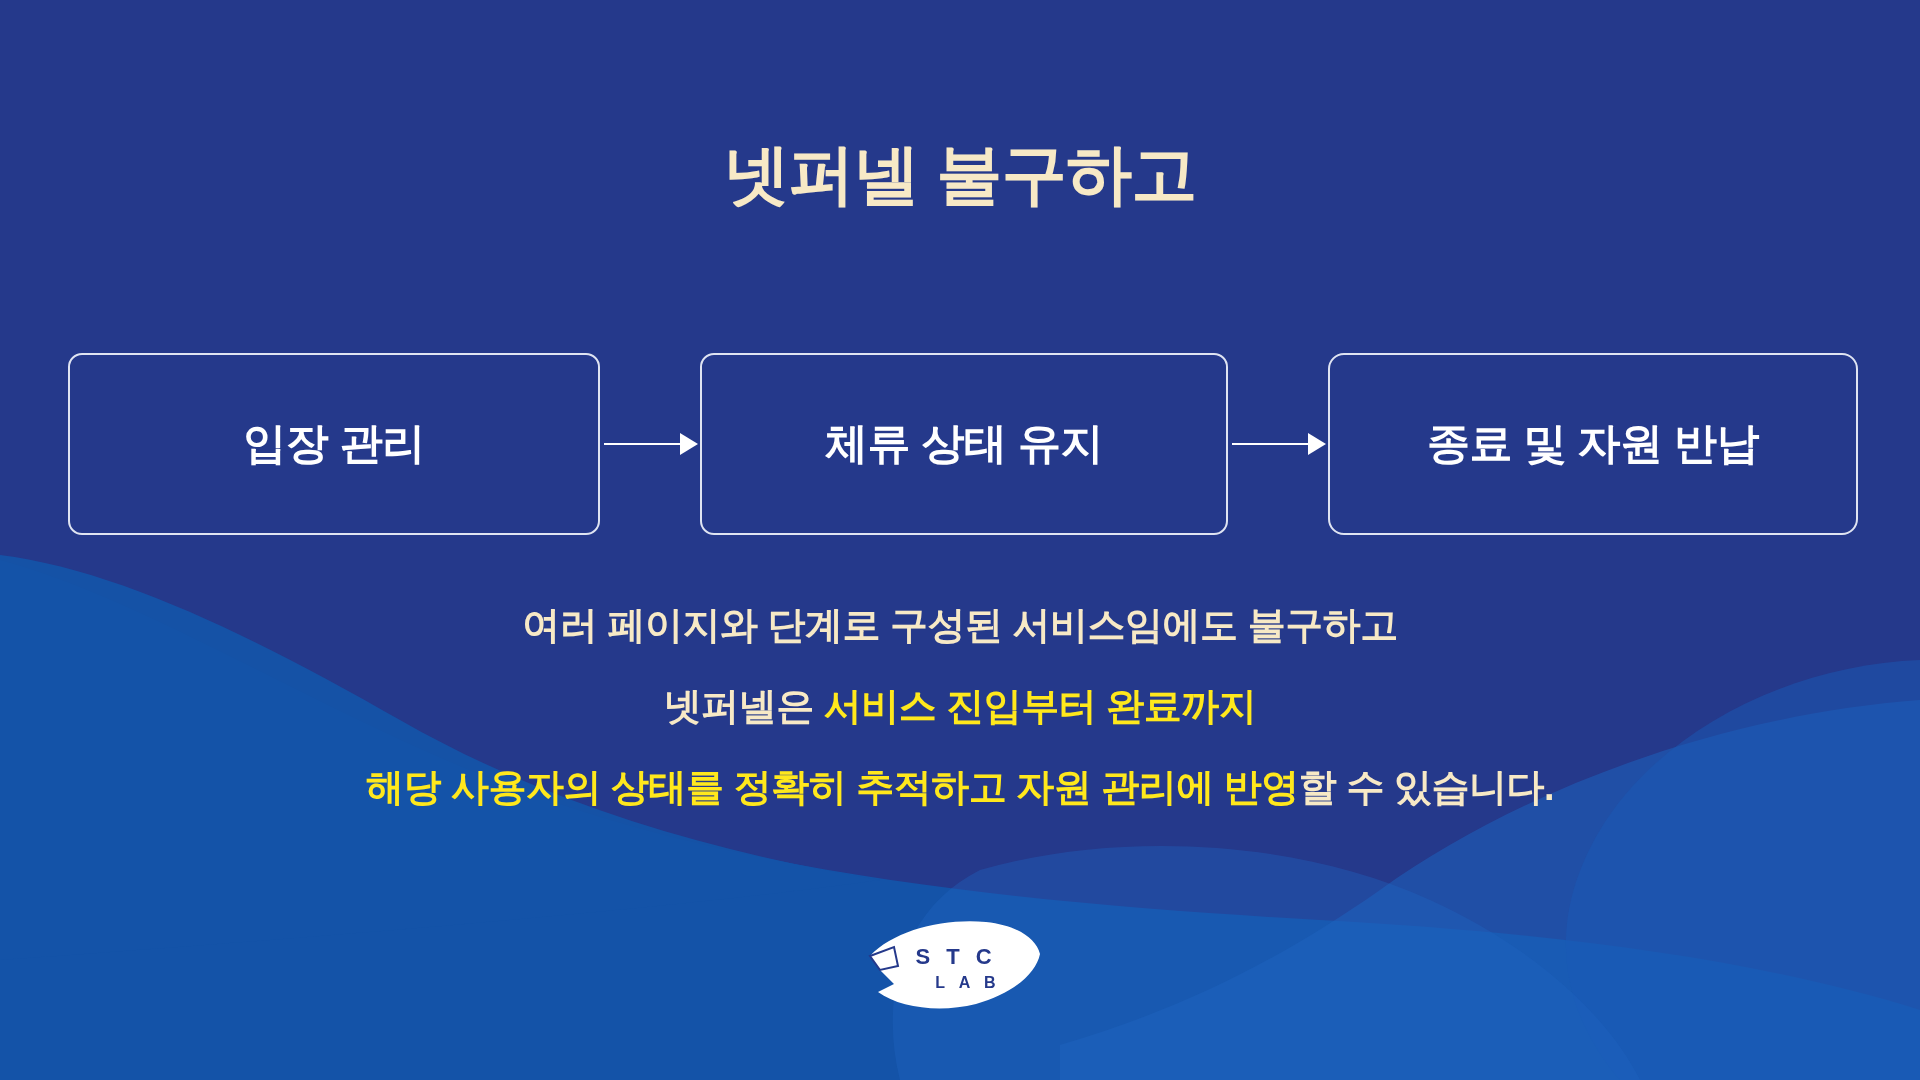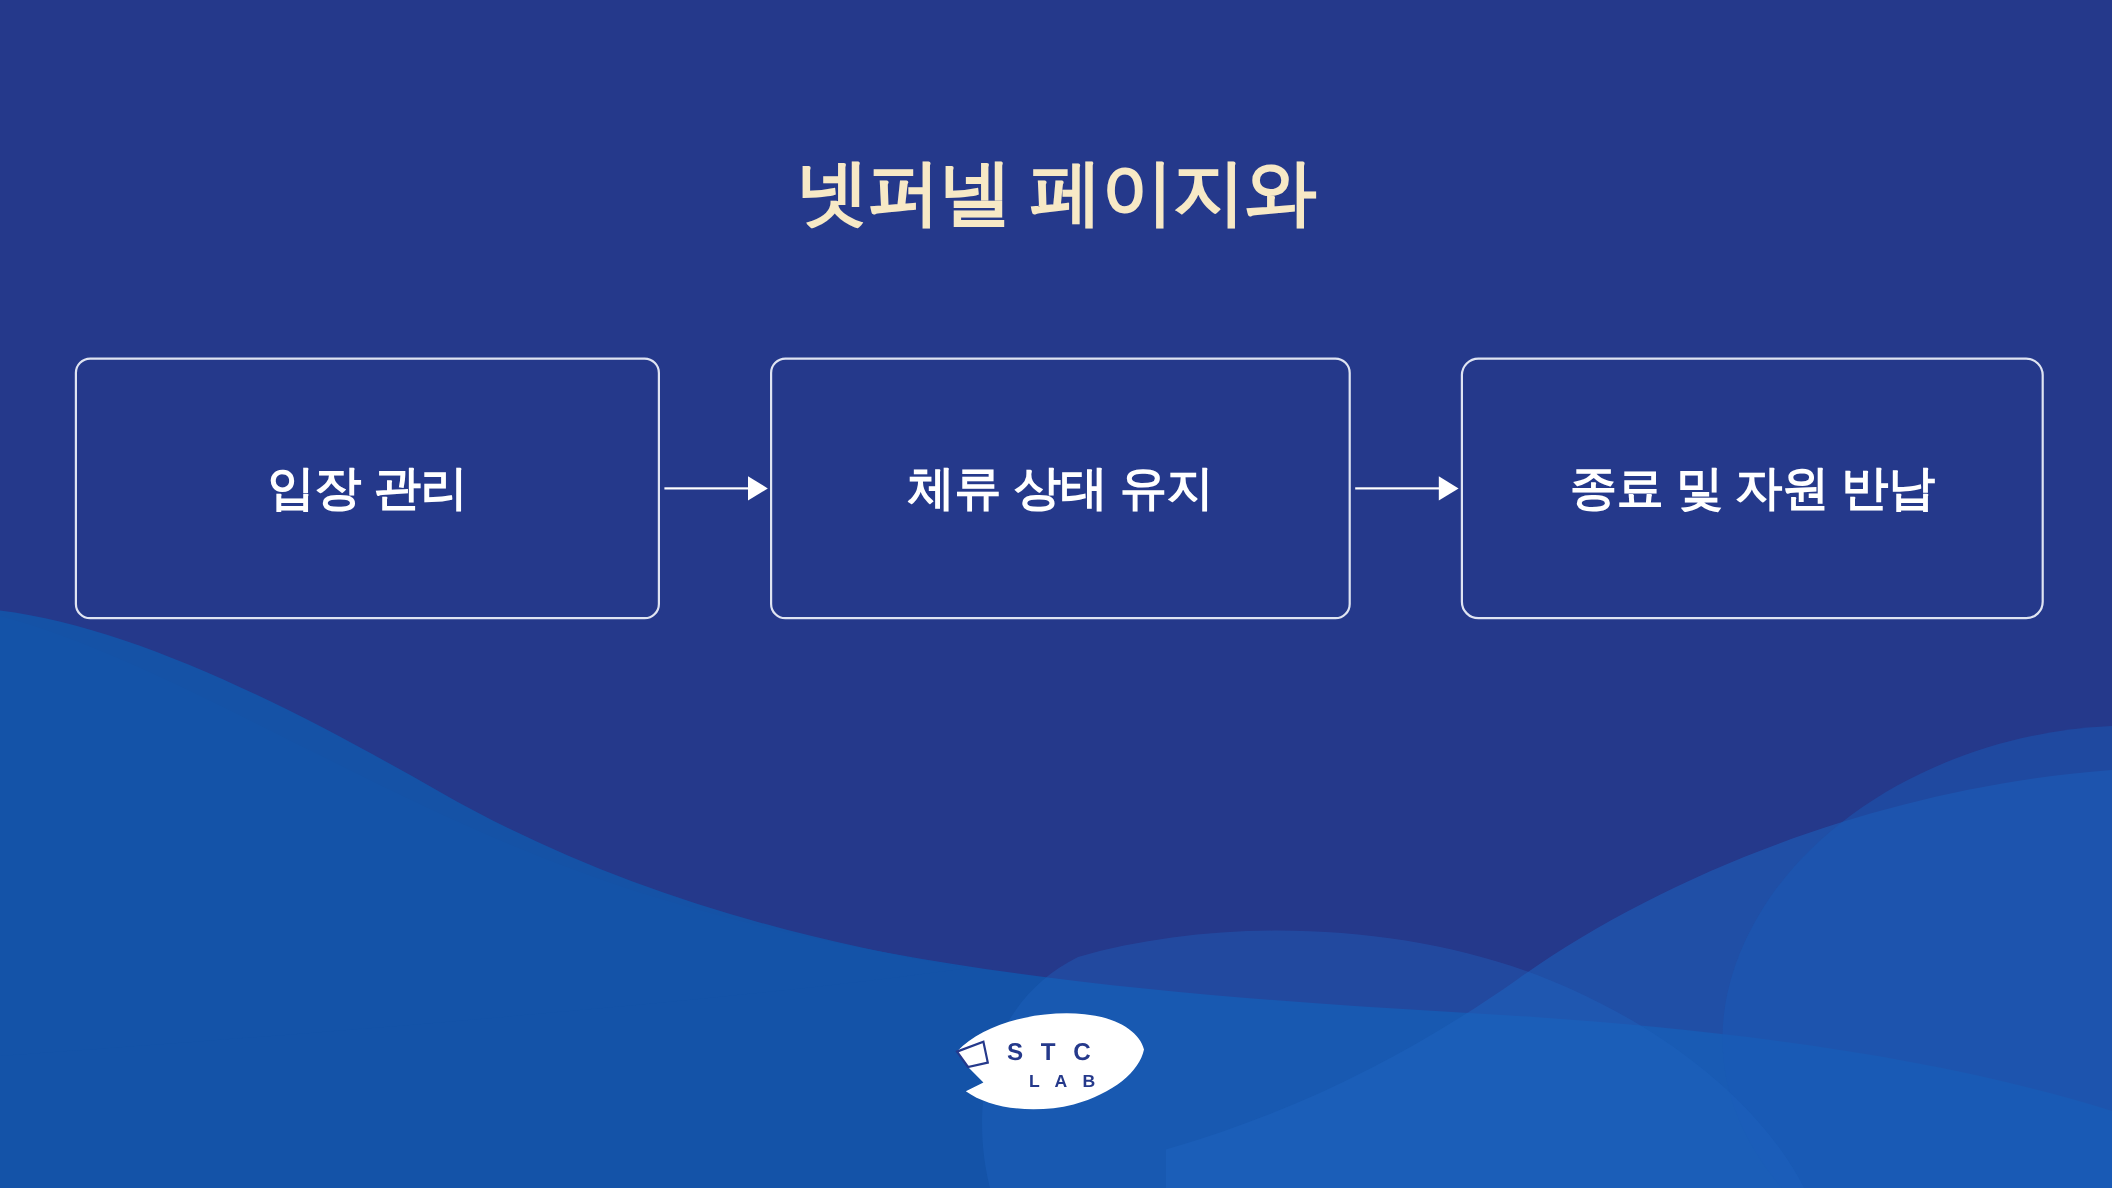--- a/index.html
+++ b/index.html
@@ -47,21 +47,21 @@
     position: absolute;
     top: 345px;
     left: 68px;
     width: 1790px;
     height: 198px;
     display: flex;
     align-items: center;
   }
 
   .flow-box {
-    height: 238px;
+    height: 182px;
     border: 2px solid #dfe4f2;
     border-radius: 14px;
     display: flex;
     align-items: center;
     justify-content: center;
     color: #ffffff;
     font-size: 43px;
     font-weight: 700;
     letter-spacing: -0.5px;
     white-space: nowrap;
@@ -135,21 +135,21 @@
 
   <svg class="bg-waves" viewBox="0 0 1920 1080" preserveAspectRatio="none" aria-hidden="true">
     <rect x="0" y="0" width="1920" height="1080" fill="#25398b"></rect>
     <path fill="#1453a8" d="M0,560 C150,600 330,720 520,790 C760,880 1060,905 1320,920 C1560,933 1760,960 1920,1010 L1920,1080 L0,1080 Z"></path>
     <path fill="#1453a8" fill-opacity="0.95" d="M0,555 C120,570 260,640 400,720 C540,800 700,850 880,880 C700,905 420,930 0,960 Z"></path>
     <path fill="#1d62bd" fill-opacity="0.55" d="M1920,700 C1720,715 1520,790 1380,890 C1280,960 1180,1010 1060,1045 L1060,1080 L1920,1080 Z"></path>
     <path fill="#1a5ab6" fill-opacity="0.5" d="M1920,660 C1790,665 1660,730 1600,830 C1545,922 1560,1010 1620,1080 L1920,1080 Z"></path>
     <path fill="#1f63bf" fill-opacity="0.38" d="M980,870 C1120,830 1300,840 1430,900 C1540,950 1610,1020 1640,1080 L900,1080 C880,1000 900,910 980,870 Z"></path>
   </svg>
 
-  <div class="title">넷퍼넬 페이지와</div>
+  <div class="title">넷퍼넬 불구하고</div>
 
   <div class="flow">
 
     <div class="flow-box b1">
       <span>입장 관리</span>
     </div>
 
     <div class="flow-arrow">
       <span class="shaft"></span>
       <span class="head"></span>
@@ -163,20 +163,35 @@
       <span class="shaft"></span>
       <span class="head"></span>
     </div>
 
     <div class="flow-box b3">
       <span>종료 및 자원 반납</span>
     </div>
 
   </div>
 
+  <div class="body-copy">
+
+    <div class="body-line">
+      <span>여러 페이지와 단계로 구성된 서비스임에도 불구하고</span>
+    </div>
+
+    <div class="body-line">
+      <span>넷퍼넬은 </span><span class="hl">서비스 진입부터 완료까지</span>
+    </div>
+
+    <div class="body-line">
+      <span class="hl">해당 사용자의 상태를 정확히 추적하고 자원 관리에 반영</span><span>할 수 있습니다.</span>
+    </div>
+
+  </div>
 
   <svg class="logo" viewBox="0 0 180 100" aria-hidden="false">
     <path fill="#ffffff" d="M6,44 C30,18 80,6 122,10 C152,13 172,26 176,42 C172,62 148,82 112,92 C76,101 36,96 14,80 L30,72 L16,58 Z"></path>
     <path fill="none" stroke="#25398b" stroke-width="2" d="M6,44 L30,35 L34,54 L16,58 Z"></path>
     <text x="92" y="52" fill="#25398b" font-family="Liberation Sans, sans-serif" font-size="22" font-weight="700" letter-spacing="5" text-anchor="middle">S T C</text>
     <text x="104" y="76" fill="#25398b" font-family="Liberation Sans, sans-serif" font-size="16" font-weight="700" letter-spacing="5" text-anchor="middle">L A B</text>
   </svg>
 
 </div>
 

